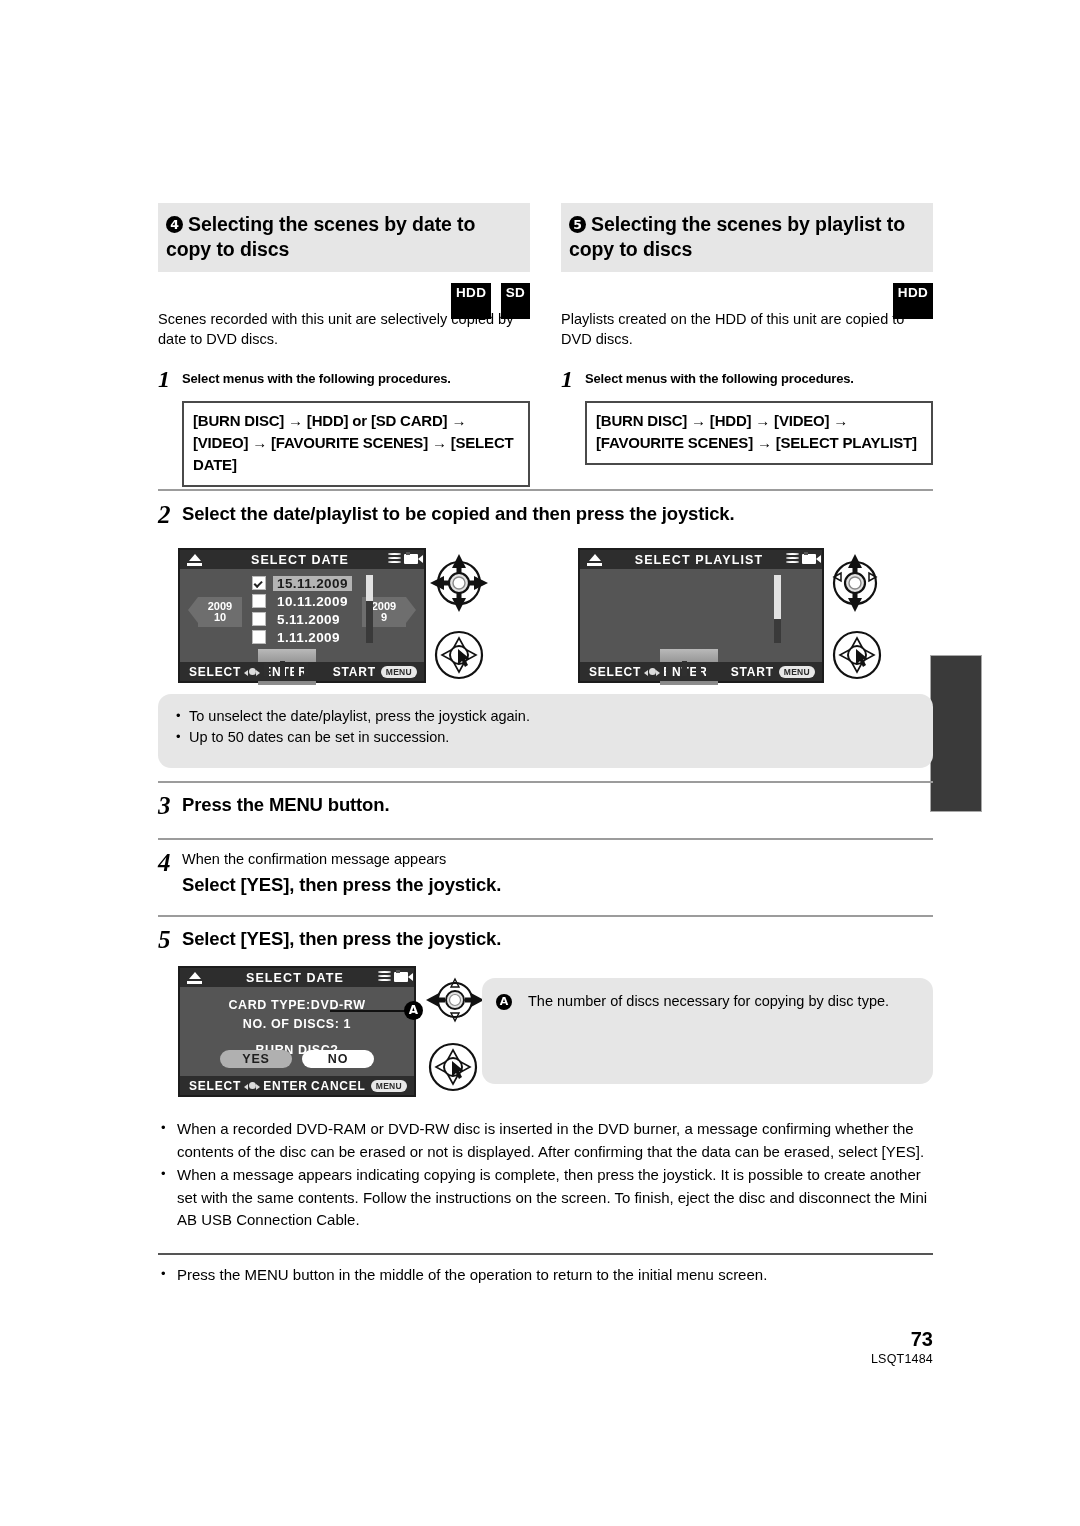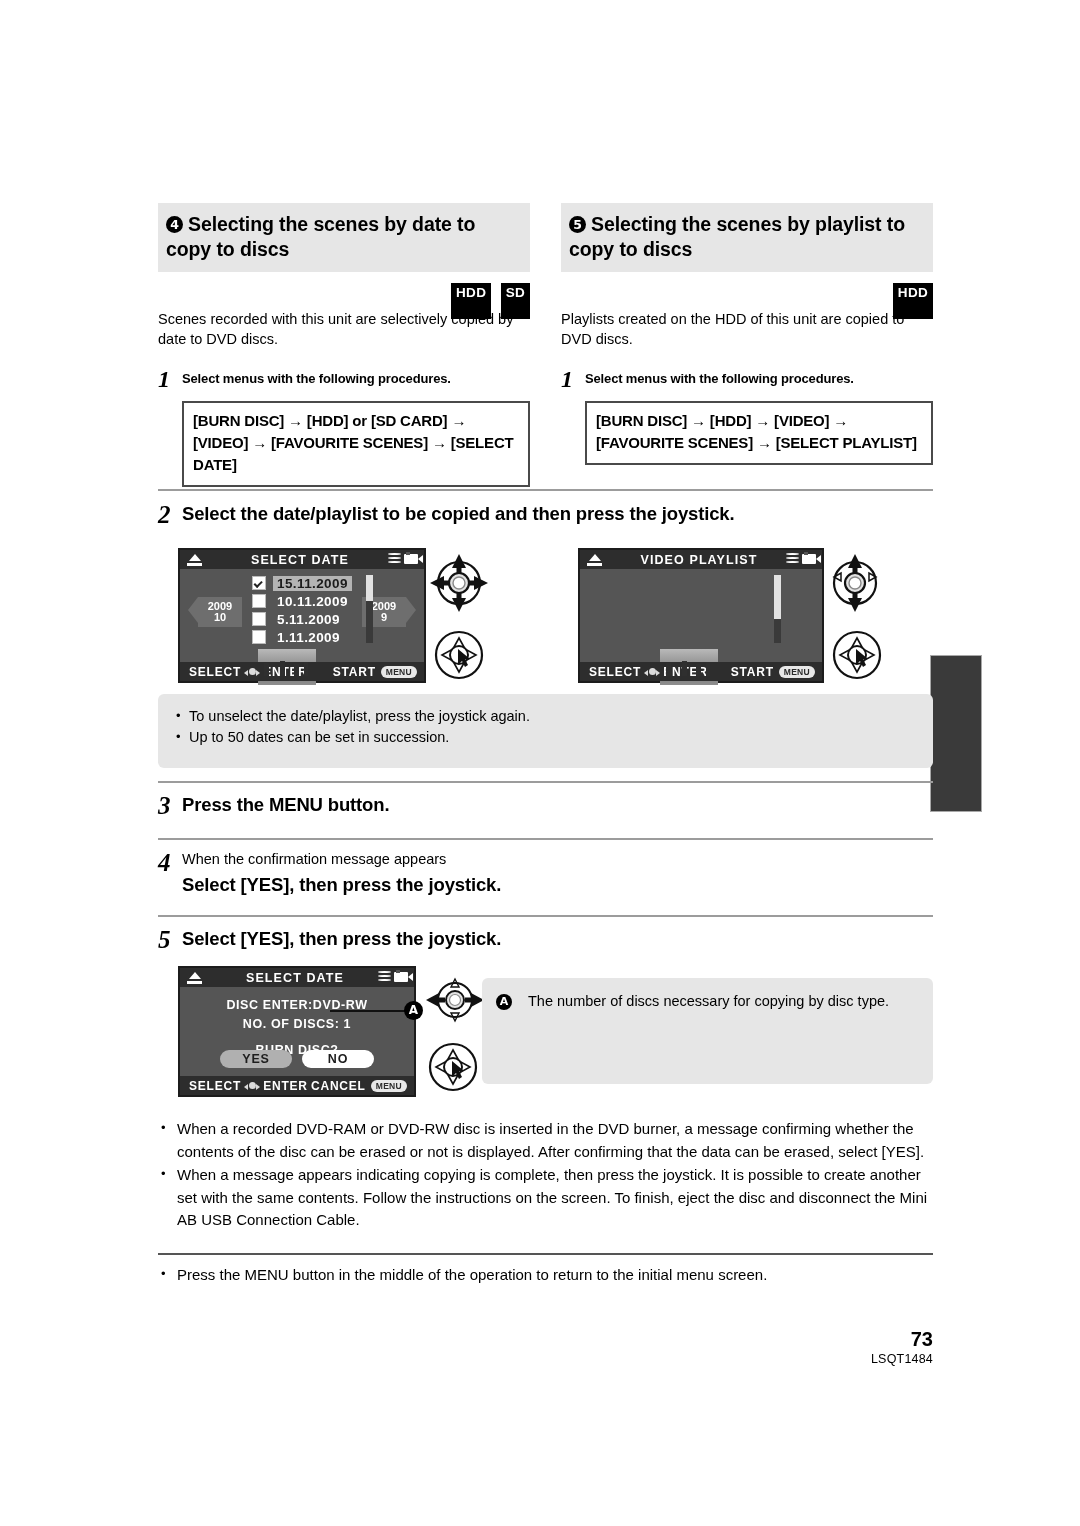--- a/index.html
+++ b/index.html
@@ -132,21 +132,21 @@
   .btnrow{position:absolute;left:0;right:0;bottom:8px;display:flex;justify-content:center;gap:10px;}
   .ybtn{width:72px;height:18px;line-height:18px;font-size:12.5px;font-weight:bold;letter-spacing:0.8px;border-radius:9px;}
   .ybtn.yes{background:#b0b0b0;color:#1d1d1d;}
   .ybtn.no{background:#ffffff;color:#1d1d1d;}
 
   
   .joy{position:absolute;}
 
   
   .note{
-    position:absolute;background:#e6e6e6;border-radius:6px;
+    position:absolute;background:#e6e6e6;border-radius:13px;
     font-size:14.5px;line-height:21px;
   }
   .note ul{margin:0;padding:0;list-style:none;}
   .note li{position:relative;padding-left:15px;}
   .note li::before{content:"\2022";position:absolute;left:2px;top:-1px;font-size:13px;}
   .note li.acall{padding-left:32px;}
   .note li.acall::before{content:"";}
   .acircle{
     position:absolute;left:0;top:3px;width:16px;height:16px;border-radius:50%;
     background:#000;color:#fff;font-size:11px;font-weight:bold;text-align:center;line-height:16px;
@@ -317,21 +317,21 @@
       <path d="M24 19 L24 35 L28 31 L31 37 L34 35 L31 29 L36 29 Z" fill="#111"></path>
     </svg>
   </div>
 
   <div class="lcd" style="left:578px;top:548px;width:246px;height:135px;">
     <div class="bar">
       <span class="eject-ico">
           <b></b>
           <i></i>
         </span>
-      <span class="bar-title">VIDEO PLAYLIST</span>
+      <span class="bar-title">SELECT PLAYLIST</span>
       <span class="mode-ico">
         <span class="disc-stack">
             <span style="top:0"></span>
             <span style="top:4px"></span>
             <span style="top:8px"></span>
           </span>
         <span class="cam-ico"></span>
       </span>
     </div>
     <div class="body">
@@ -421,21 +421,21 @@
       <span class="mode-ico">
         <span class="disc-stack">
             <span style="top:0"></span>
             <span style="top:4px"></span>
             <span style="top:8px"></span>
           </span>
         <span class="cam-ico"></span>
       </span>
     </div>
     <div class="dlg">
-      <div class="t" style="margin-top:11px;">DISC ENTER:DVD-RW</div>
+      <div class="t" style="margin-top:11px;">CARD TYPE:DVD-RW</div>
       <div class="t" style="margin-top:5px;">NO. OF DISCS: 1</div>
       <div class="t" style="margin-top:12px;">BURN DISC?</div>
       <div class="btnrow">
         <div class="ybtn yes">YES</div>
         <div class="ybtn no">NO</div>
       </div>
     </div>
     <div class="bar bottom">
       <span class="seg">SELECT</span>
       <span class="joy-mini">

